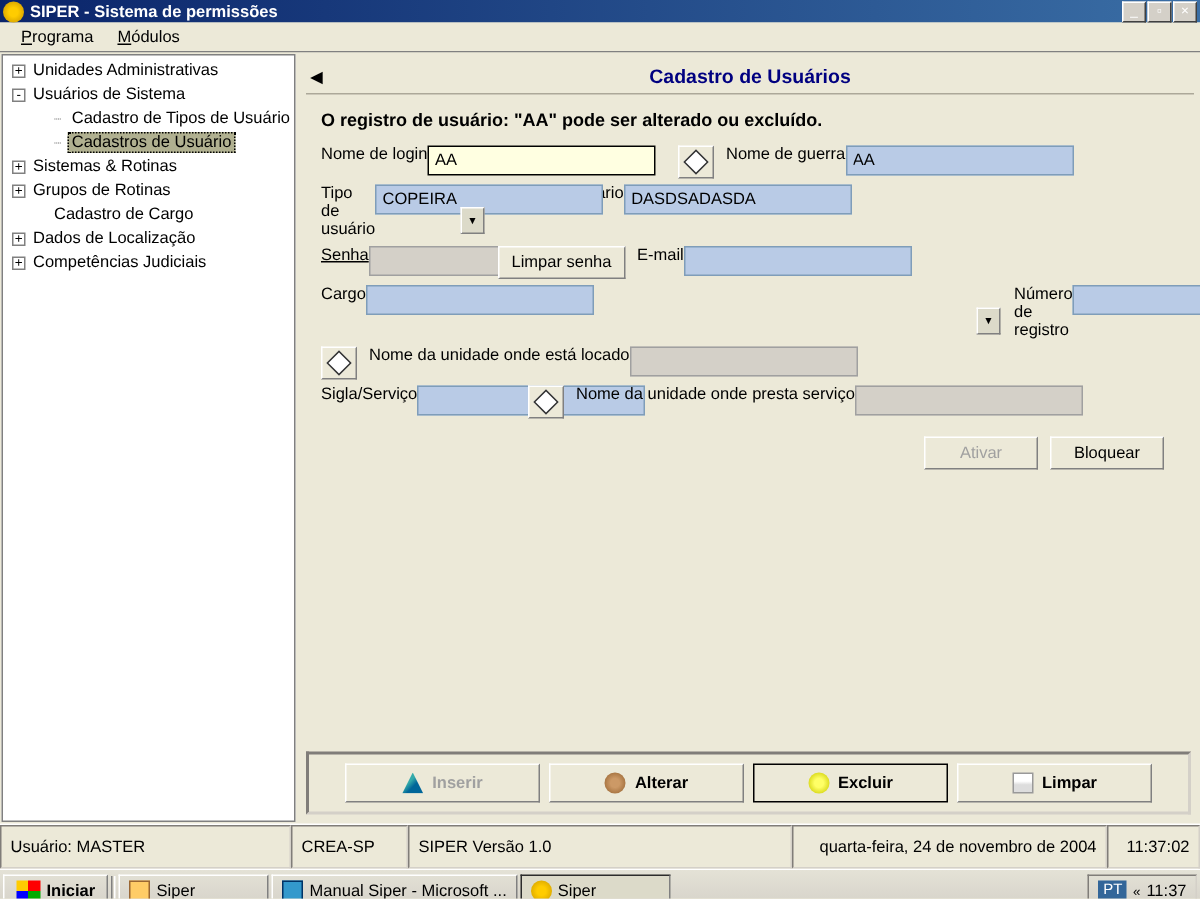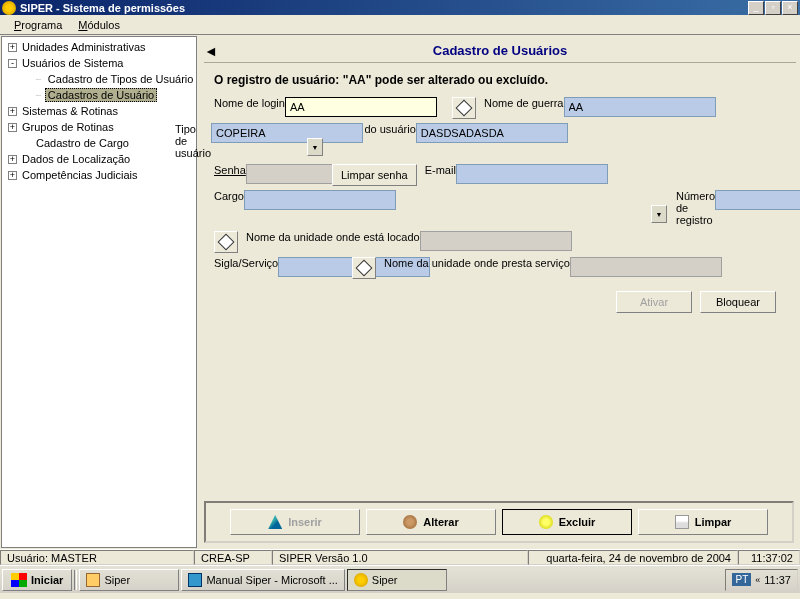--- a/index.html
+++ b/index.html
@@ -52,21 +52,21 @@
 
 .bottom-buttons { position: absolute; bottom: 6px; left: 6px; right: 6px; display: flex; gap: 6px; border: 2px inset #d4d0c8; padding: 6px; background: #ece9d8; justify-content: center; }
 .big-btn { width: 130px; height: 26px; background: #ece9d8; border: 1px solid #fff; border-right-color:#808080; border-bottom-color:#808080; display: flex; align-items: center; justify-content: center; gap: 6px; cursor: pointer; font-weight: bold; }
 .big-btn .color-icon { width: 14px; height: 14px; display: inline-block; }
 .big-btn.sel { border: 1px solid #000; }
 .ic-insert { background: linear-gradient(135deg,#3aa 40%,#069 60%); clip-path: polygon(50% 0,100% 100%,0 100%);}
 .ic-alter { background: radial-gradient(circle,#c96 30%,#963 90%); border-radius:50%;}
 .ic-excl { background: radial-gradient(circle,#ff6 30%,#cc0 90%); border-radius:50%;}
 .ic-limp { background: linear-gradient(#fff 40%,#ddd 60%); border:1px solid #999;}
 
-.statusbar { height: 16px; background: #ece9d8; border-top: 1px solid #fff; display: flex; }
+.statusbar { height: 30px; background: #ece9d8; border-top: 1px solid #fff; display: flex; }
 .status-cell { border: 1px inset #d4d0c8; padding: 1px 6px; display: flex; align-items: center; }
 .sb1 { width: 194px; }
 .sb2 { width: 78px; }
 .sb3 { flex: 1; }
 .sb4 { width: 210px; text-align: right; justify-content: flex-end; }
 .sb5 { width: 62px; text-align: right; justify-content: flex-end; }
 
 .taskbar { height: 28px; background: linear-gradient(to bottom,#e4e2d6,#d4d0c8); border-top: 1px solid #fff; display: flex; align-items: center; padding: 2px; gap: 2px; }
 .start-btn { height: 22px; padding: 0 8px; display: flex; align-items: center; gap: 4px; border: 1px solid #fff; border-right-color:#808080; border-bottom-color:#808080; font-weight: bold; cursor: pointer; }
 .start-flag { width: 16px; height: 14px; display: inline-block; background: conic-gradient(#f00 0 25%, #0a0 0 50%, #00f 0 75%, #fc0 0); }
@@ -159,21 +159,21 @@
               <div class="diamond"></div>
             </div>
           </div>
         <div class="field" style="flex:1;">
           <label>Nome de guerra</label>
           <input class="input blue" value="AA" style="">
         </div>
       </div>
 
       <div class="row">
-        <div class="field select-wrap" style="width:110px;justify-content:center;">
+        <div class="field select-wrap" style="width:110px;">
           <label>Tipo de usuário</label>
           <input class="input blue" value="COPEIRA" style="">
           <div class="select-btn" style="top:15px;">▼</div>
         </div>
         <div class="field" style="flex:1;">
           <label>Nome do usuário</label>
           <input class="input blue" value="DASDSADASDA" style="">
         </div>
       </div>
 

